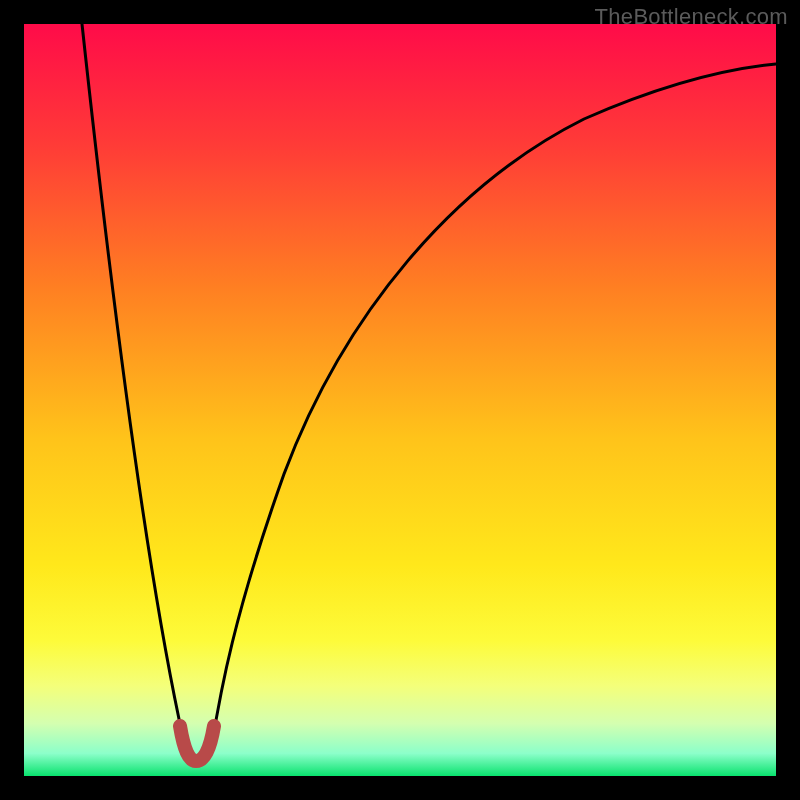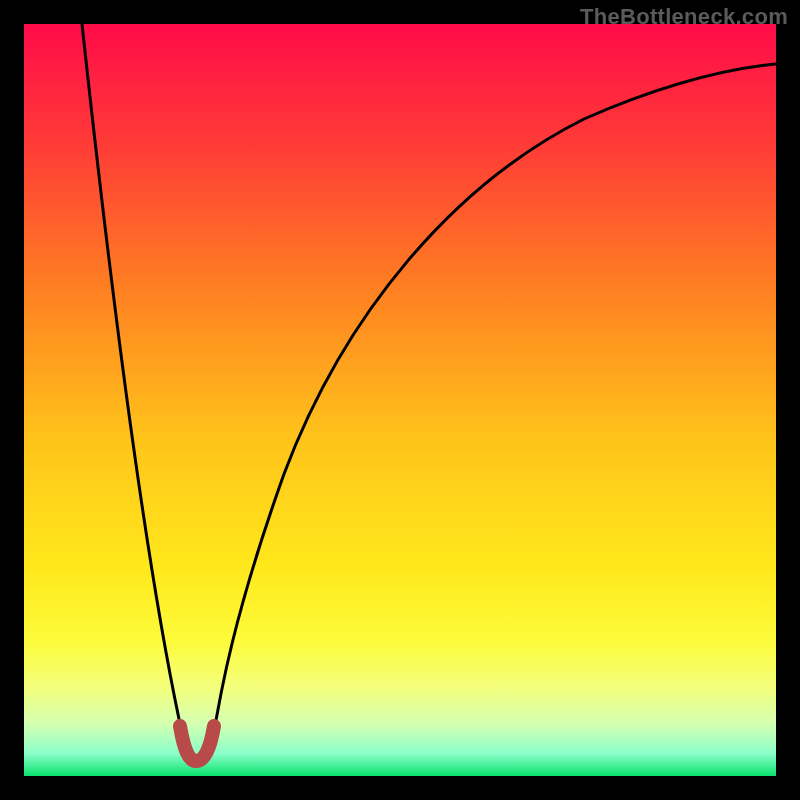--- a/index.html
+++ b/index.html
@@ -32,21 +32,21 @@
     top: 0;
     width: 100%;
     height: 100%;
   }
   .watermark {
     position: absolute;
     top: 4px;
     right: 12px;
     color: #5b5b5b;
     font-size: 22px;
-    font-weight: 700;
+    font-weight: 400;
     letter-spacing: 0.3px;
   }
 </style>
 </head>
 <body>
 
 <div class="watermark">TheBottleneck.com</div>
 
 <div class="frame">
   <svg class="gradient" viewBox="0 0 752 752" preserveAspectRatio="none">

